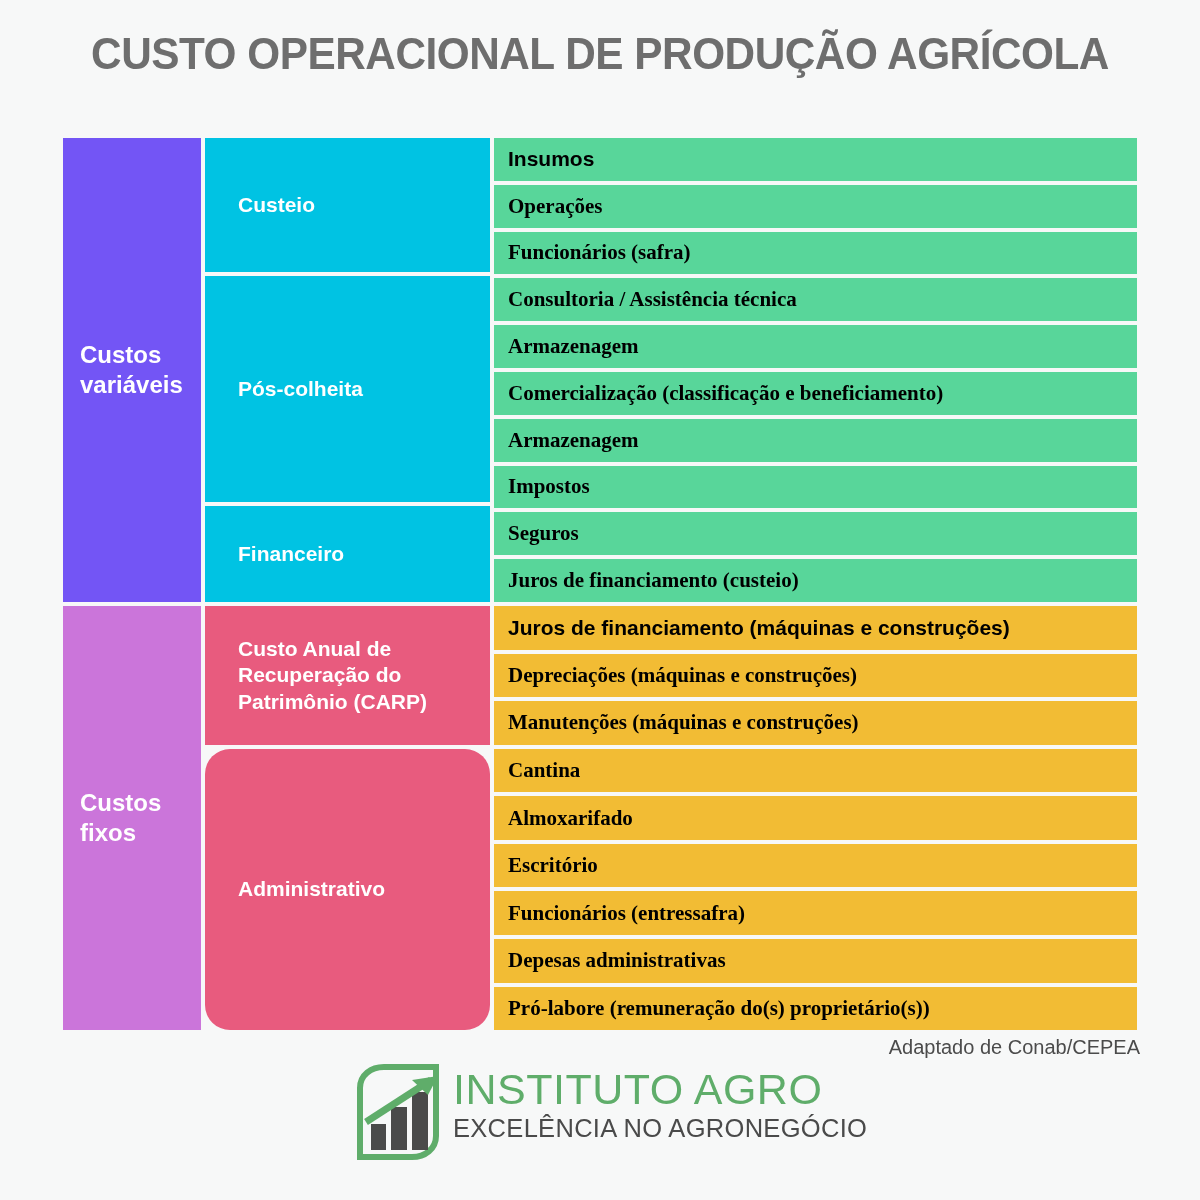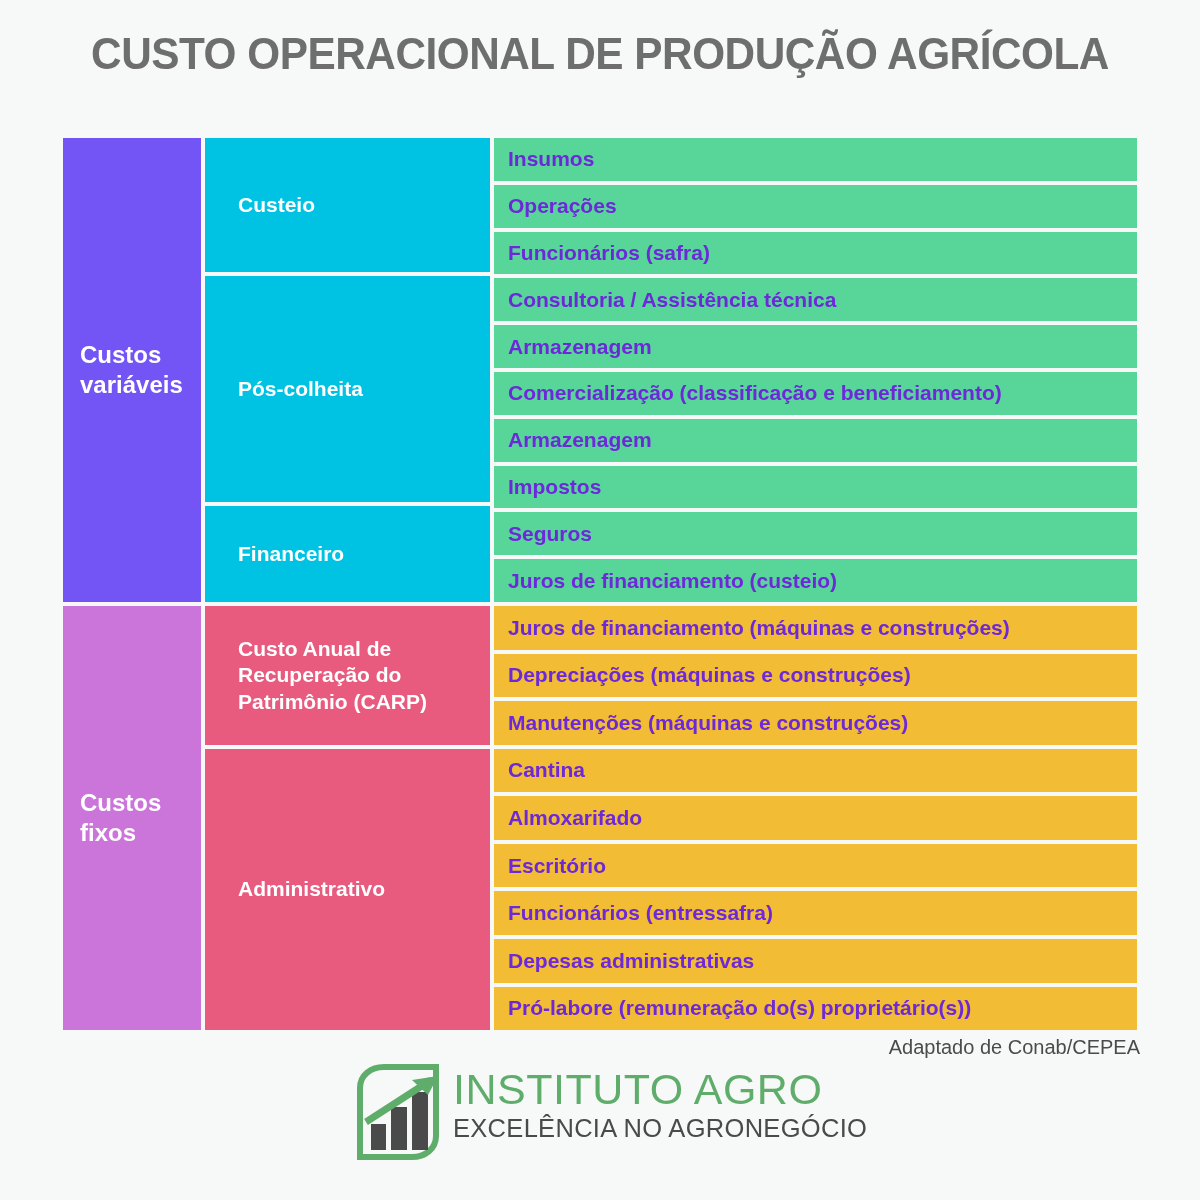--- a/index.html
+++ b/index.html
@@ -79,32 +79,32 @@
 
   
   .lvl3col {
     flex:1 1 auto;
     margin-left:4px;
     display:flex;
     flex-direction:column;
   }
   .lvl3 {
     flex:1 1 0;
-    color:#6d28d9;
+    color:#000000;
     font-weight:bold;
     font-size:21px;
     display:flex;
     align-items:center;
     padding-left:14px;
     padding-right:6px;
     white-space:nowrap;
   }
   .lvl3.green  { background:#58D69A; }
   .lvl3.yellow { background:#F2BC34; }
-  .lvl3 + .lvl3 { margin-top:4px; }
+  .lvl3 + .lvl3 { margin-top:4px;font-family:Liberation Serif, serif; }
 
   
   #credit {
     position:absolute;
     right:60px; top:1036px;
     font-size:20px;
     color:#4B4B4B;
     white-space:nowrap;
   }
   #logo {
@@ -178,21 +178,21 @@
   <div class="section" id="sec-fixed">
 
     <div class="lvl1 orchid">
       <span>Custos<br>fixos</span>
     </div>
 
     <div class="lvl2col">
       <div class="lvl2 rose" style="flex:0 0 139px; padding-left:33px;">
         <span>Custo Anual de Recuperação do Patrimônio (CARP)</span>
       </div>
-      <div class="lvl2 rose" style="flex:0 0 281px;">
+      <div class="lvl2 rose" style="flex:0 0 281px;border-radius:25px;">
         <span>Administrativo</span>
       </div>
     </div>
 
     <div class="lvl3col">
       <div class="lvl3 yellow">Juros de financiamento (máquinas e construções)</div>
       <div class="lvl3 yellow">Depreciações (máquinas e construções)</div>
       <div class="lvl3 yellow">Manutenções (máquinas e construções)</div>
       <div class="lvl3 yellow">Cantina</div>
       <div class="lvl3 yellow">Almoxarifado</div>

